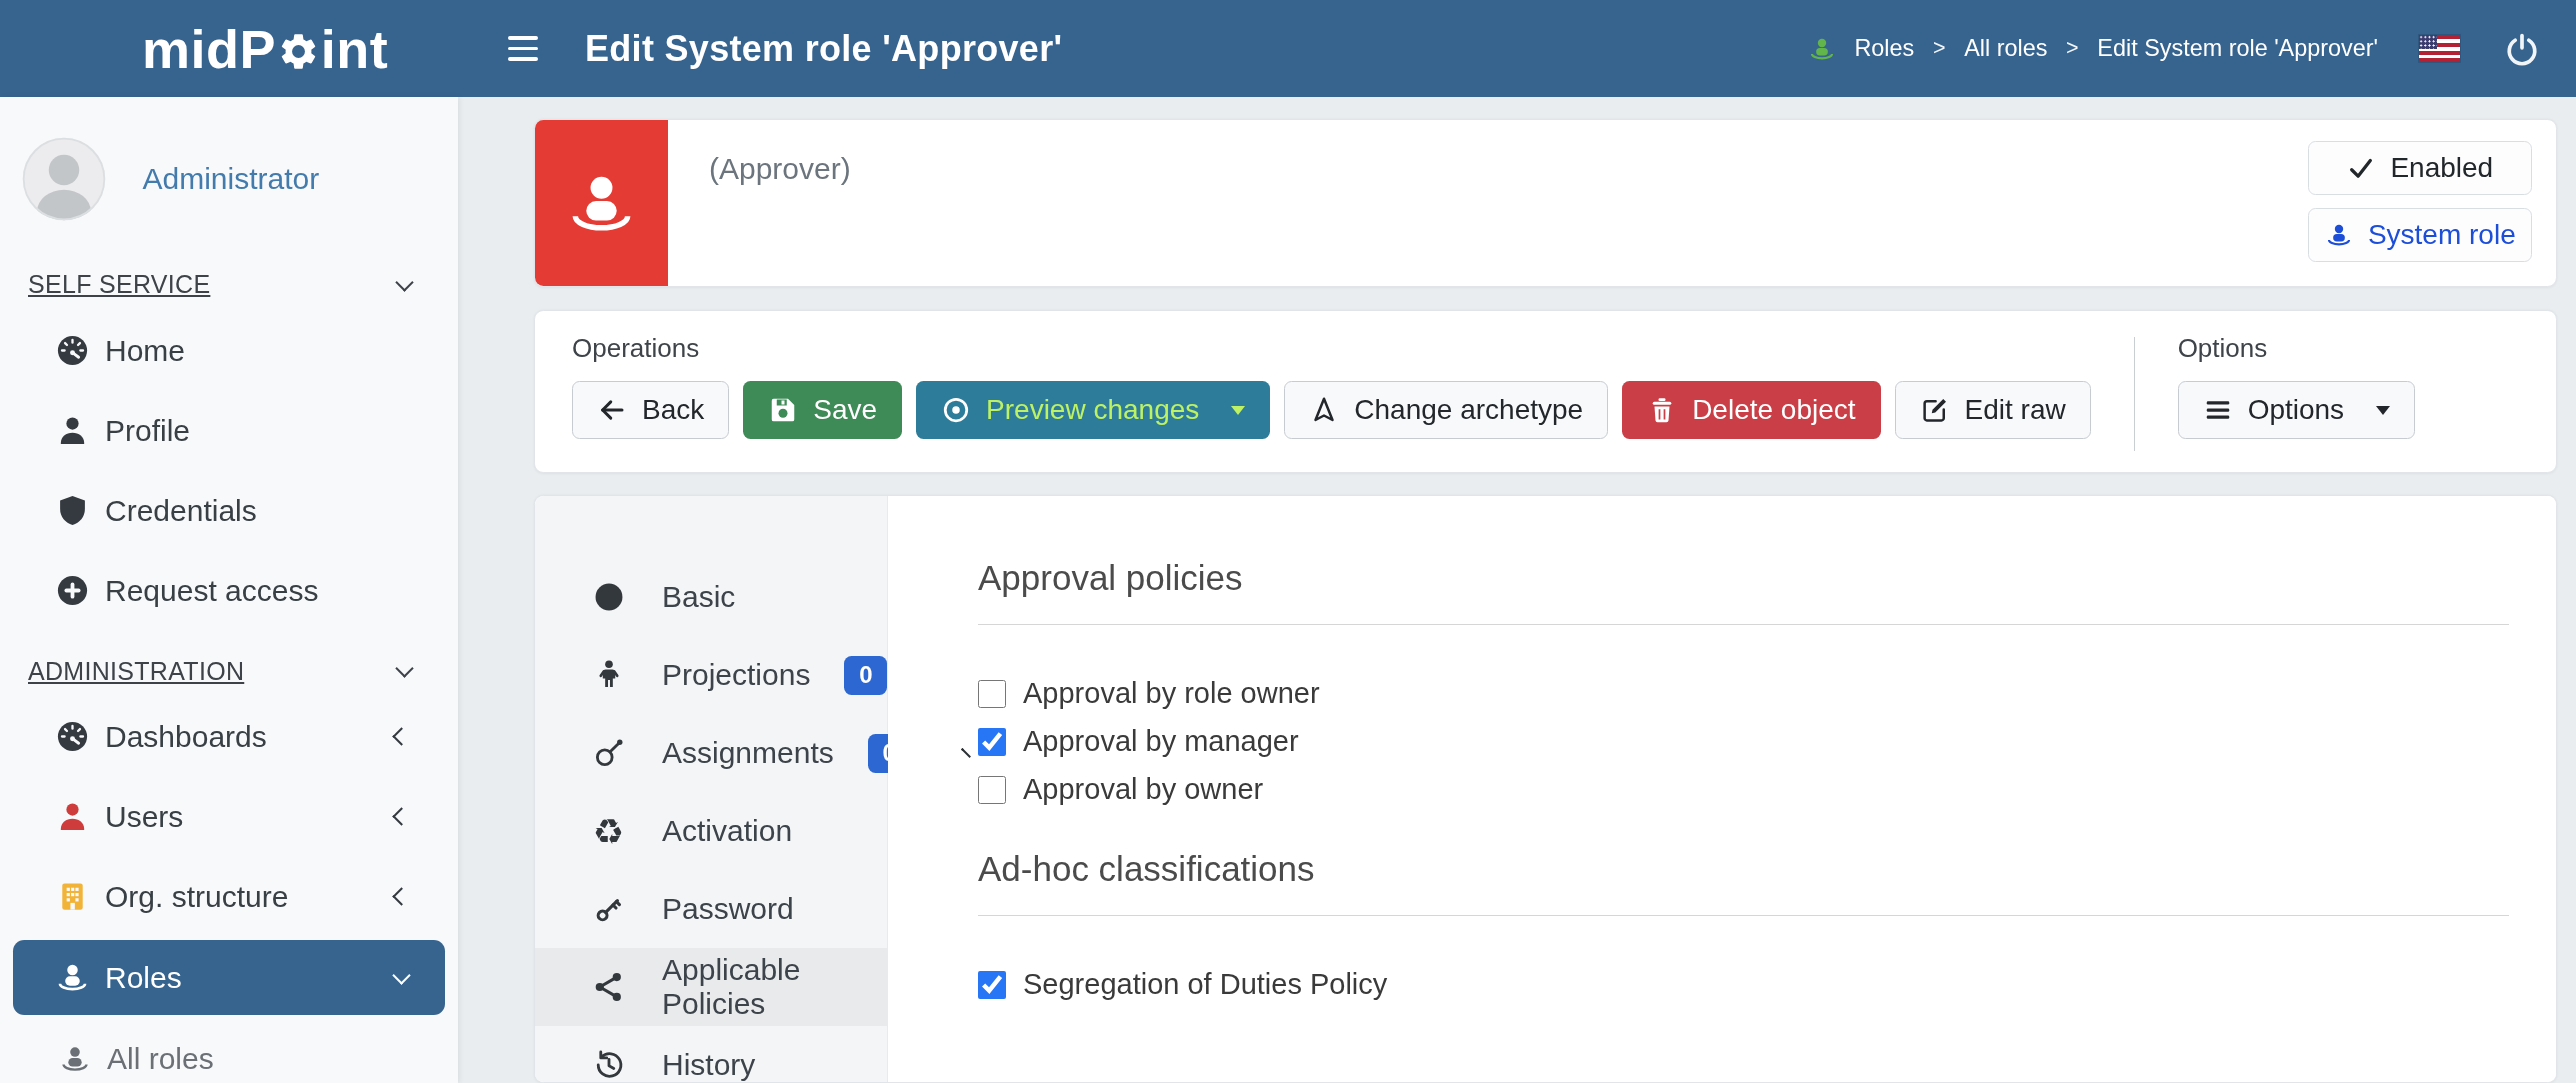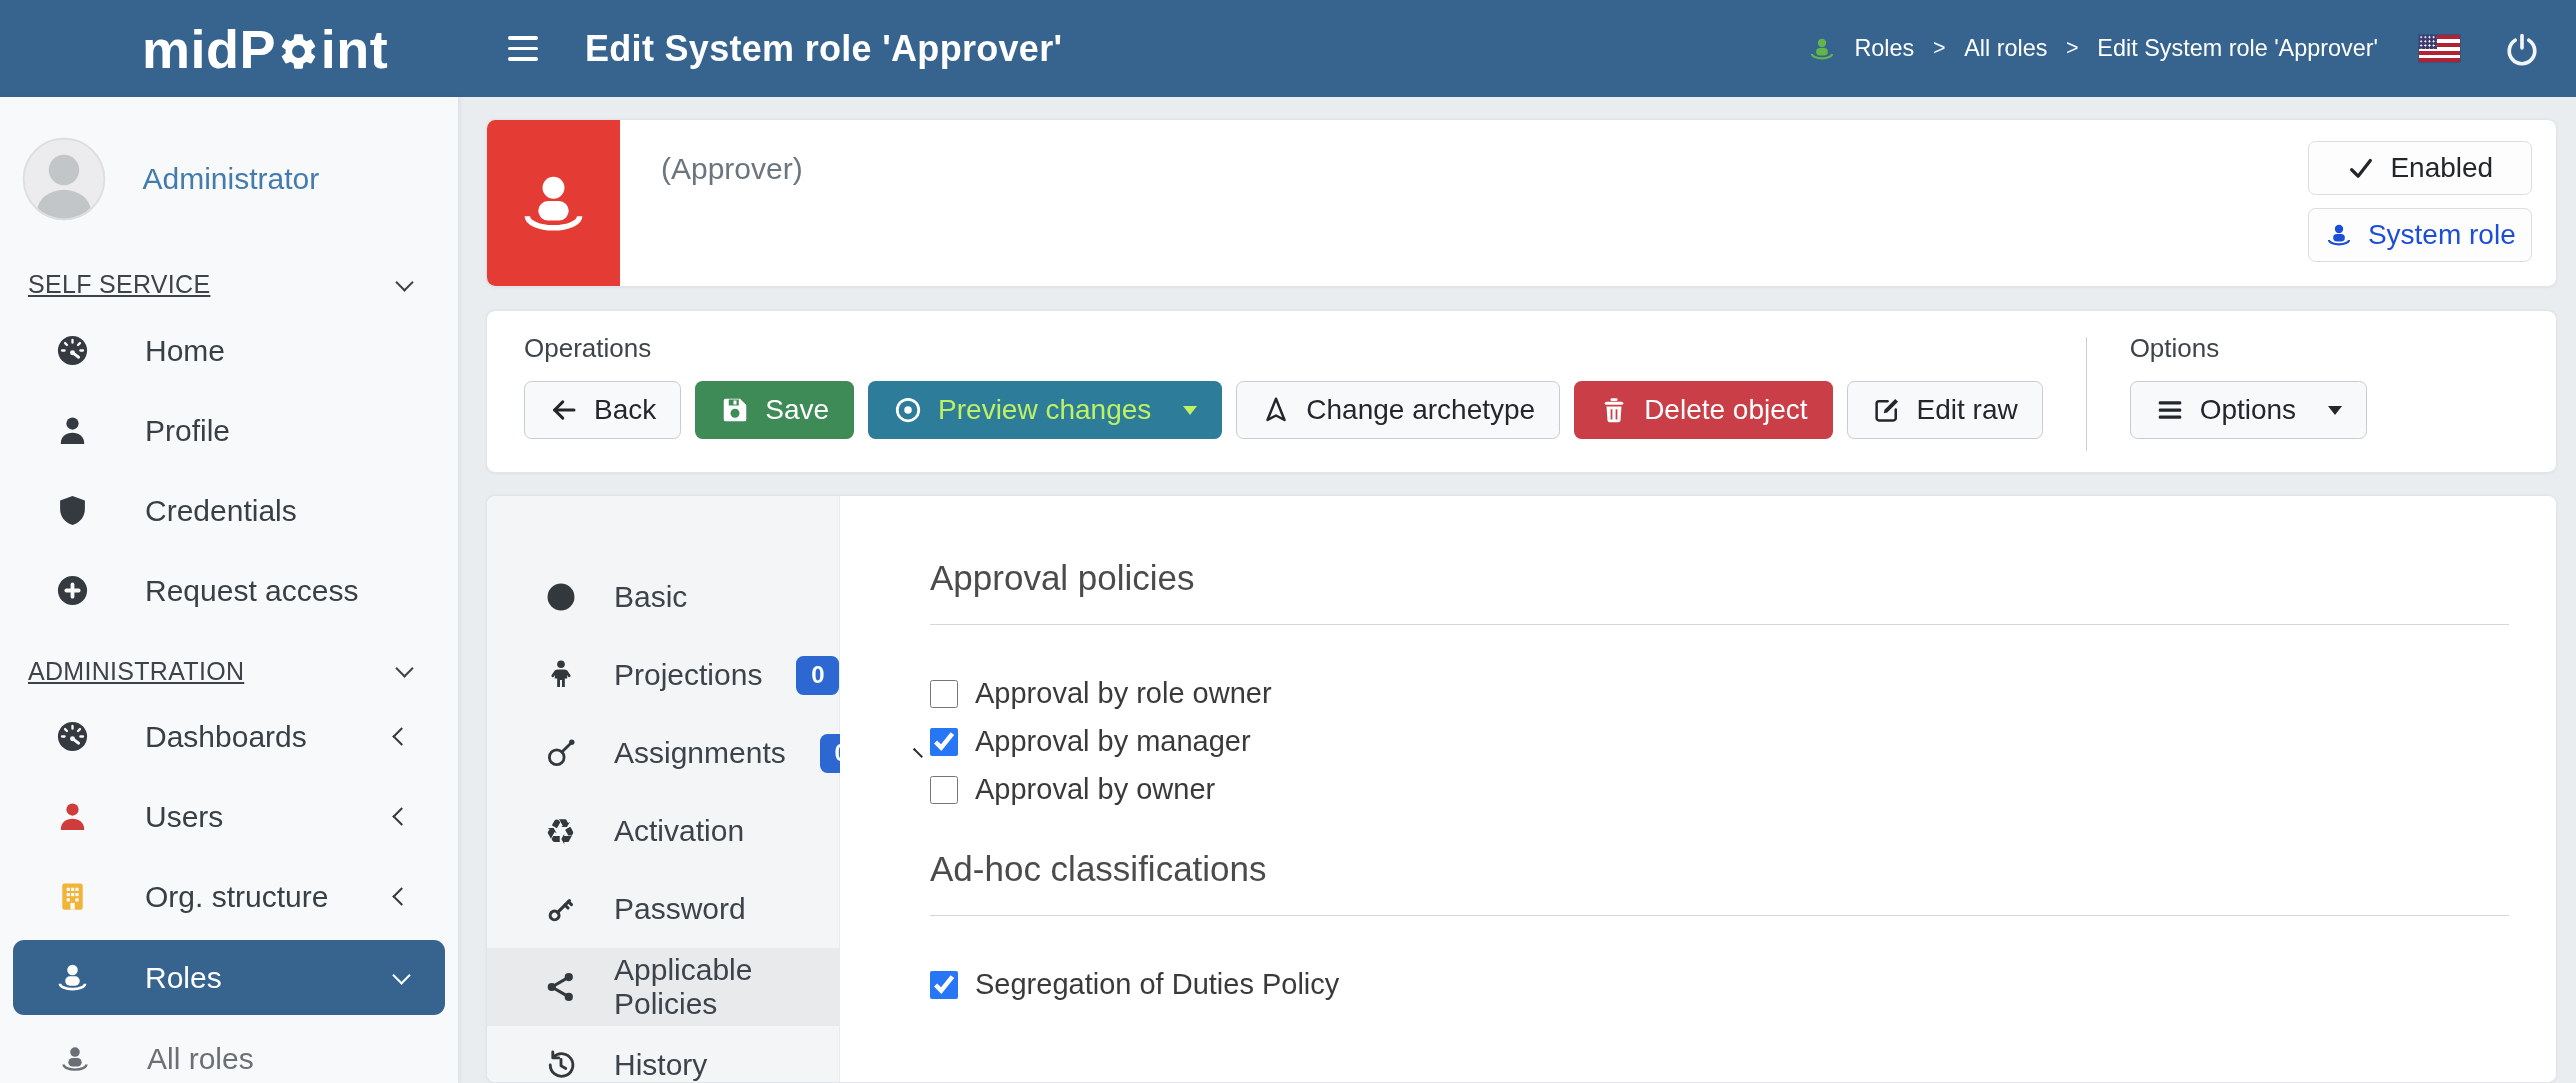--- a/index.html
+++ b/index.html
@@ -24,33 +24,33 @@
   .flag { width:41px; height:27px; position:relative; flex:none; margin-right:45px; cursor:pointer;
           background:repeating-linear-gradient(#b22234 0 3.9px,#fff 3.9px 7.8px); box-shadow:0 0 0 0.9px rgba(0,0,0,.15); }
   .flag .canton { position:absolute; left:0; top:0; width:18px; height:14px; background:#3c3b6e;
           background-image:radial-gradient(#fff 0.8px, transparent 1.1px); background-size:4.2px 4.2px; }
   .power { width:34px; height:34px; margin-right:37px; color:#f2f5f8; cursor:pointer; background:none; border:none; }
   .power svg { width:100%; height:100%; }
 
   
   .shell { display:flex; height:986px; }
   .sidebar { width:458px; flex:none; background:#f8f9fa; box-shadow:1.9px 0 5.6px rgba(0,0,0,.07); z-index:2; }
-  .main { flex:1; padding:22.4px 18.7px 0 28px; display:flex; flex-direction:column; gap:22.4px; min-width:0; }
+  .main { flex:1; padding:22.4px 18.7px 0 28px; display:flex; flex-direction:column; gap:22.4px; min-width:0;margin-left:48px; }
 
   
   .user-panel { display:flex; align-items:center; gap:36px; padding:39px 18.7px 22.4px 20.5px; }
   .avatar { width:86px; height:86px; flex:none; }
   .user-name { font-size:30px; color:#447bad; cursor:pointer; }
   .side-hdr { display:flex; align-items:center; justify-content:space-between; padding:26px 47px 11.2px 28px;
               font-size:25px; color:#3d4349; letter-spacing:0.3px; cursor:pointer;text-decoration:underline; }
   .chev { display:inline-block; width:13px; height:13px; border-right:2.8px solid currentColor;
           border-bottom:2.8px solid currentColor; }
   .chev.down { transform:rotate(45deg); margin-top:-5.6px; }
   .chev.left { transform:rotate(135deg); }
-  .nav-item { display:flex; align-items:center; height:80px; padding-left:52px; gap:52px;
+  .nav-item { display:flex; align-items:center; height:80px; padding-left:52px; gap:12px;
               font-size:30px; color:#383f45; cursor:pointer; }
   .icon-slot { width:41px; flex:none; display:flex; justify-content:center; align-items:center; color:#343a40; }
   .icon-slot svg { width:35px; height:35px; }
   .nav-item .chev { margin-left:auto; margin-right:50px; color:#343a40; }
   .ic-red { color:#ce3c3c; }
   .ic-yellow { color:#f2b438; }
   .nav-item.active { background:#37648f; color:#fff; border-radius:11.2px; margin:3.7px 13px; height:75px; padding-left:39px; }
   .nav-item.active .icon-slot, .nav-item.active .chev { color:#fff; }
   .nav-item.active .chev { margin-right:37px; }
   .nav-item.sub { color:#6a7075; padding-left:54px; }

